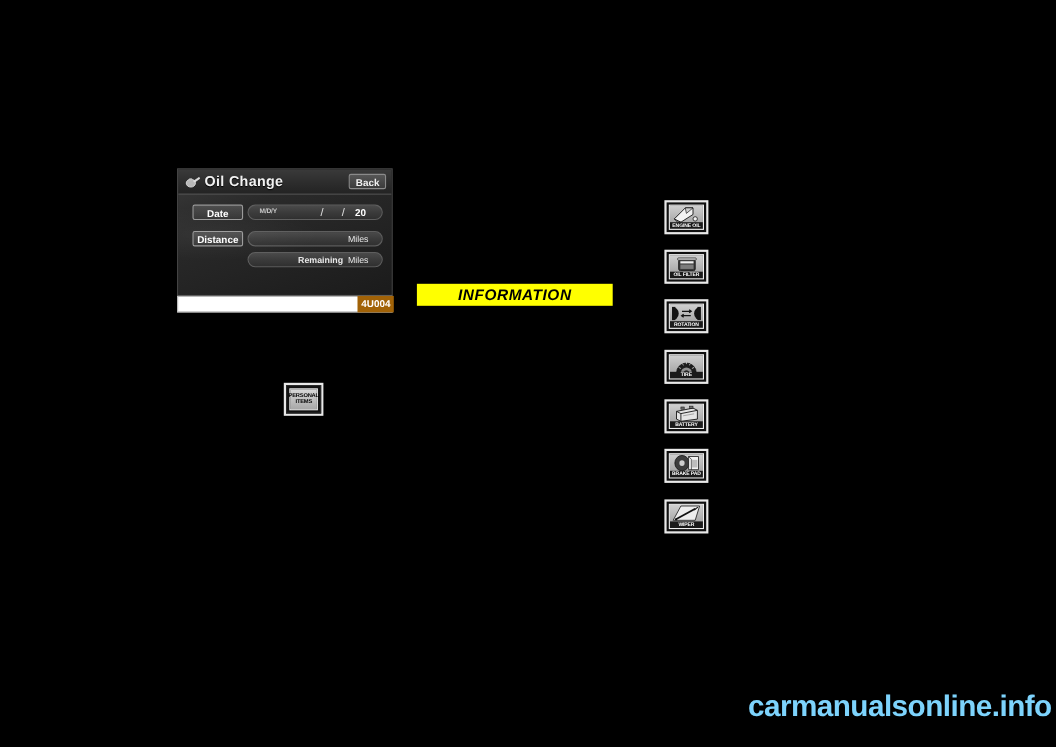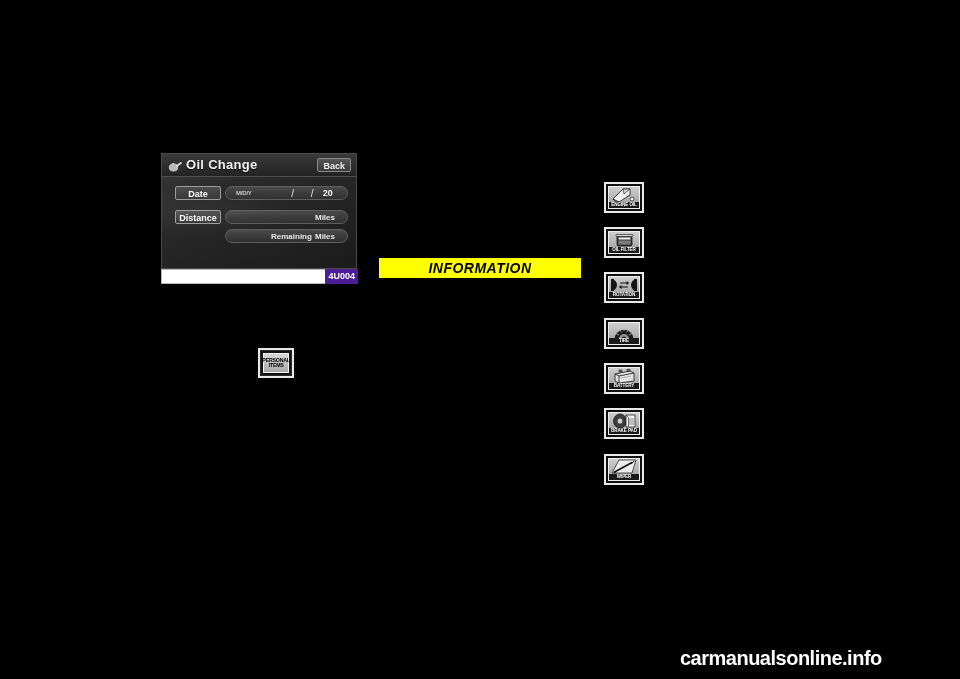--- a/index.html
+++ b/index.html
@@ -148,21 +148,21 @@
     font-size: 9px;
     font-weight: bold;
     color: #ffffff;
     text-align: right;
   }
   .unit {
     position: absolute;
     right: 12px;
     top: 2px;
     font-size: 8px;
-    font-weight: bold;
+    font-weight: normal;
     color: #e8e8e8;
   }
   .remain-lbl {
     position: absolute;
     left: 45px;
     top: 2px;
     font-size: 8px;
     font-weight: bold;
     color: #e8e8e8;
   }
@@ -198,29 +198,29 @@
   .fig-code {
     position: absolute;
     right: -1px;
     top: 116px;
     height: 15px;
     line-height: 15px;
     padding: 0 3px;
     font-size: 9px;
     font-weight: bold;
     color: #ffffff;
-    background: #4c1d95;
+    background: #a16207;
   }
 
   
   .info-banner {
     position: absolute;
     left: 379px;
     top: 258px;
-    width: 202px;
+    width: 178px;
     height: 20px;
     background: #ffff00;
     color: #000000;
     font-size: 14px;
     font-weight: bold;
     font-style: italic;
     letter-spacing: 0.5px;
     display: flex;
     align-items: center;
     justify-content: center;
@@ -326,24 +326,24 @@
     color: #ffffff;
     background: #1a1a1a;
     line-height: 6px;
     height: 6px;
   }
 
   
   .watermark {
     position: absolute;
     left: 680px;
-    top: 647px;
-    font-size: 20px;
-    font-weight: bold;
-    color: #ffffff;
+    top: 627px;
+    font-size: 27px;
+    font-weight: bold;
+    color: #7dd3fc;
     letter-spacing: -0.5px;
     white-space: nowrap;
   }
 </style>
 </head>
 <body>
 
 <div class="nav-figure">
 
   <div class="nav-screen">

